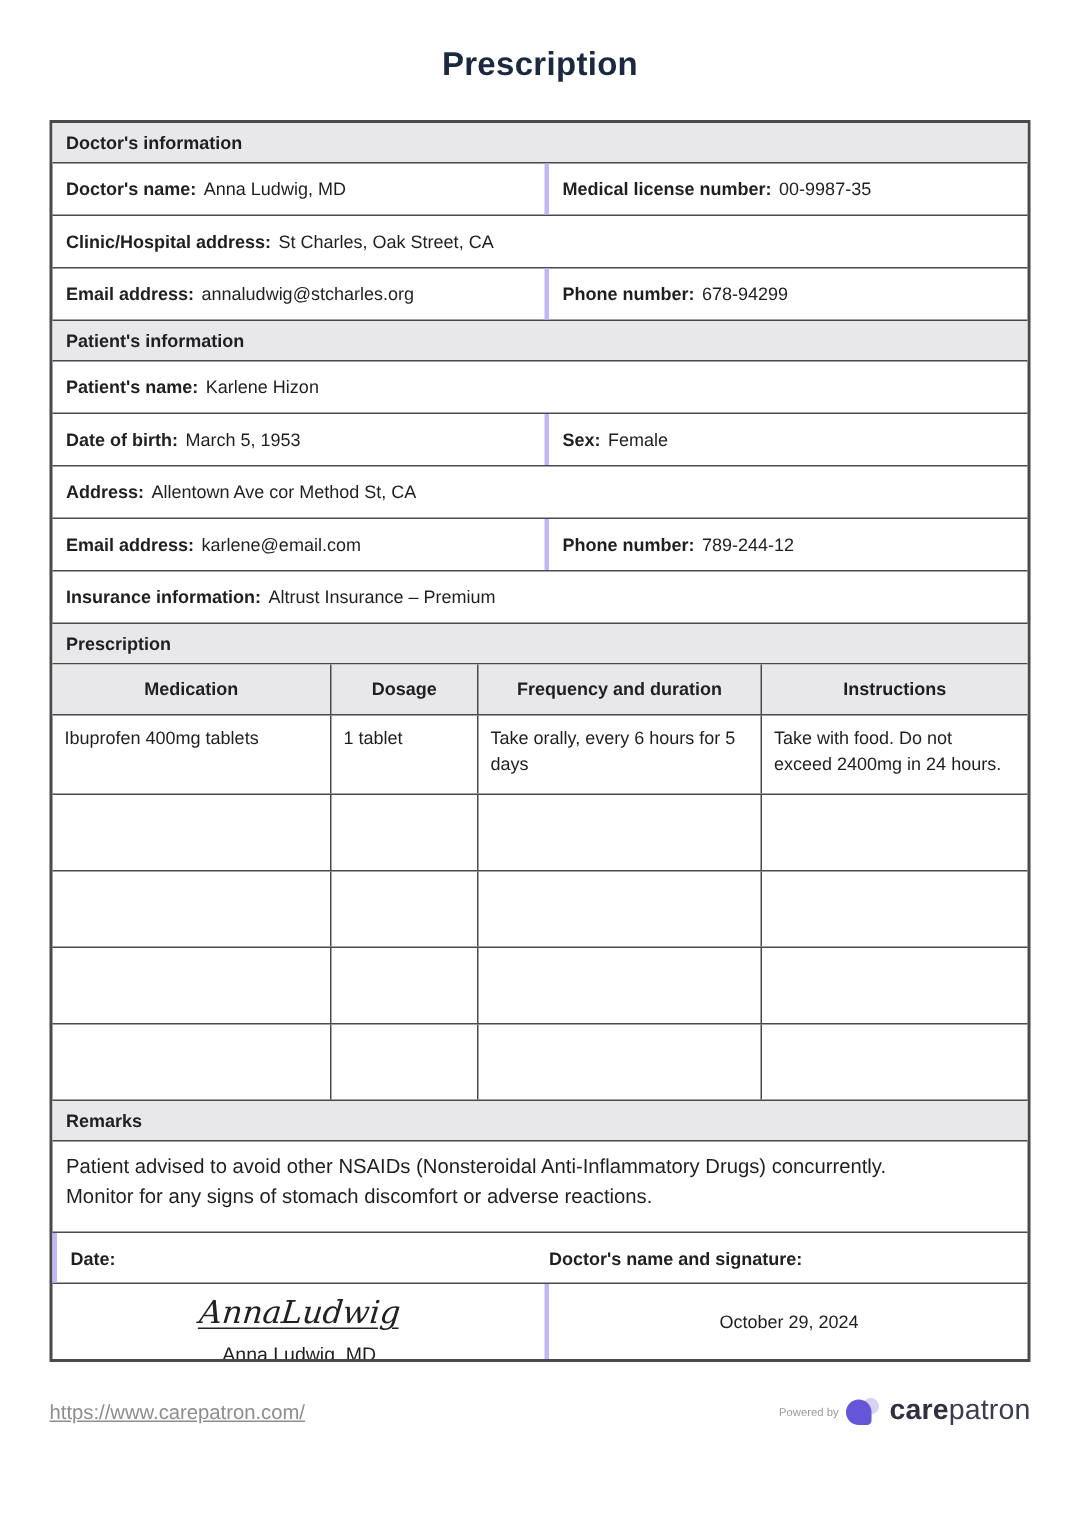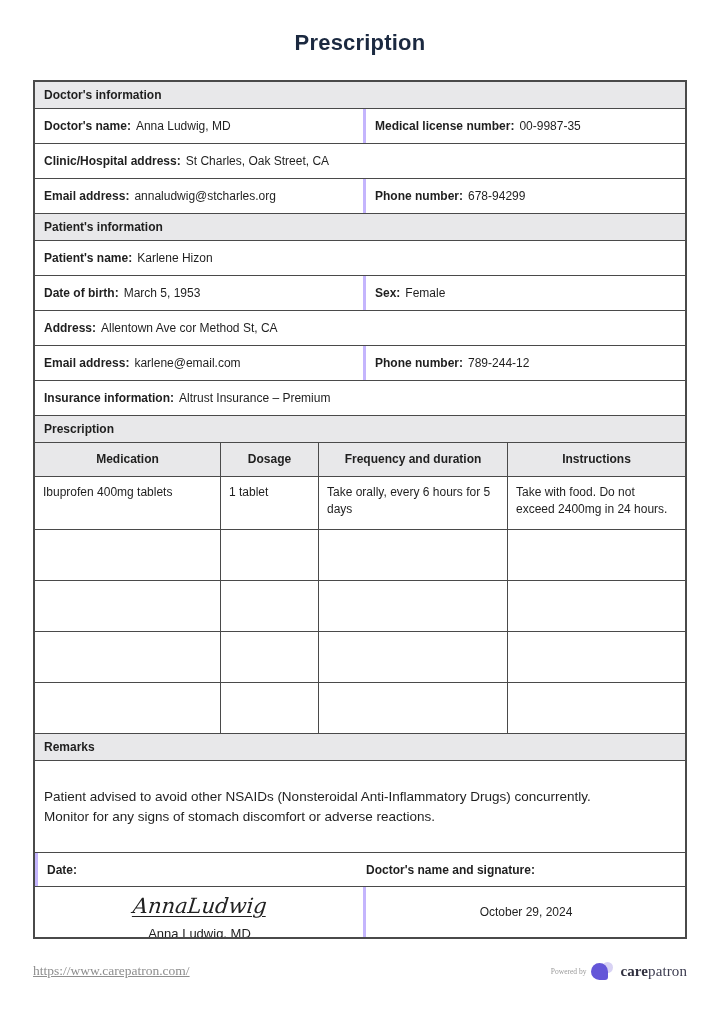--- a/index.html
+++ b/index.html
@@ -32,21 +32,21 @@
     background:#e8e8ea;
     display:flex; align-items:center;
     padding-left:9px;
     font-weight:bold; font-size:12px;
     border-bottom:1px solid #4a4a4a;
   }
   .h-row  { height:35px; }
   .h-thead{ height:34px; }
   .h-data { height:53px; }
   .h-empty{ height:51px; }
-  .h-rbody{ height:92px;align-items:center; }
+  .h-rbody{ height:61px; }
   .h-sig  { height:50px; overflow:hidden; }
   .cell {
     display:flex; align-items:center;
     padding-left:9px; padding-right:8px;
     font-size:12px;
     flex:1;
   }
   .split .cell.left { flex:0 0 328px; }
   .split .cell.right { border-left:3px solid #c4b5fd; }
   .lbl { font-weight:bold; margin-right:5px; white-space:nowrap; }
@@ -80,42 +80,42 @@
     text-decoration-thickness:1px;
     transform:skewX(-6deg);
     line-height:30px;
   }
   .sig-name { font-size:13px; line-height:20px; margin-top:3px; }
   .date-cell { justify-content:center; }
   
   .footer {
     margin:22px 33px 0 33px;
     width:654px;
-    display:flex; align-items:center; justify-content:space-between;font-family:Liberation Serif, serif;
+    display:flex; align-items:center; justify-content:space-between;
   }
   .footer a {
     font-size:13.5px;
     color:#8e8e8e;
     text-decoration:underline;
   }
   .powered { display:flex; align-items:center; gap:5px;justify-content:space-between; }
   .powered-by { font-size:7.5px; color:#9a9a9a; }
   .cp-logo { position:relative; width:24px; height:20px; display:inline-block; }
   .cp-logo .blob-light {
     position:absolute; left:11px; top:1px;
     width:11px; height:11px; border-radius:50%;
     background:#d8d2f4;
   }
   .cp-logo .blob {
     position:absolute; left:0; top:2px;
     width:17px; height:17px;
     background:#6456d8;
     border-radius:50% 50% 18% 50%;
   }
-  .brand { font-size:15px; color:#3c3c50; letter-spacing:0.1px; }
+  .brand { font-size:19px; color:#3c3c50; letter-spacing:0.1px; }
   .brand b { font-weight:bold; color:#30303f; }
 </style>
 </head>
 <body>
 
 <div class="title">Prescription</div>
 
 <div class="doc">
 
   <div class="sec">Doctor's information</div>

